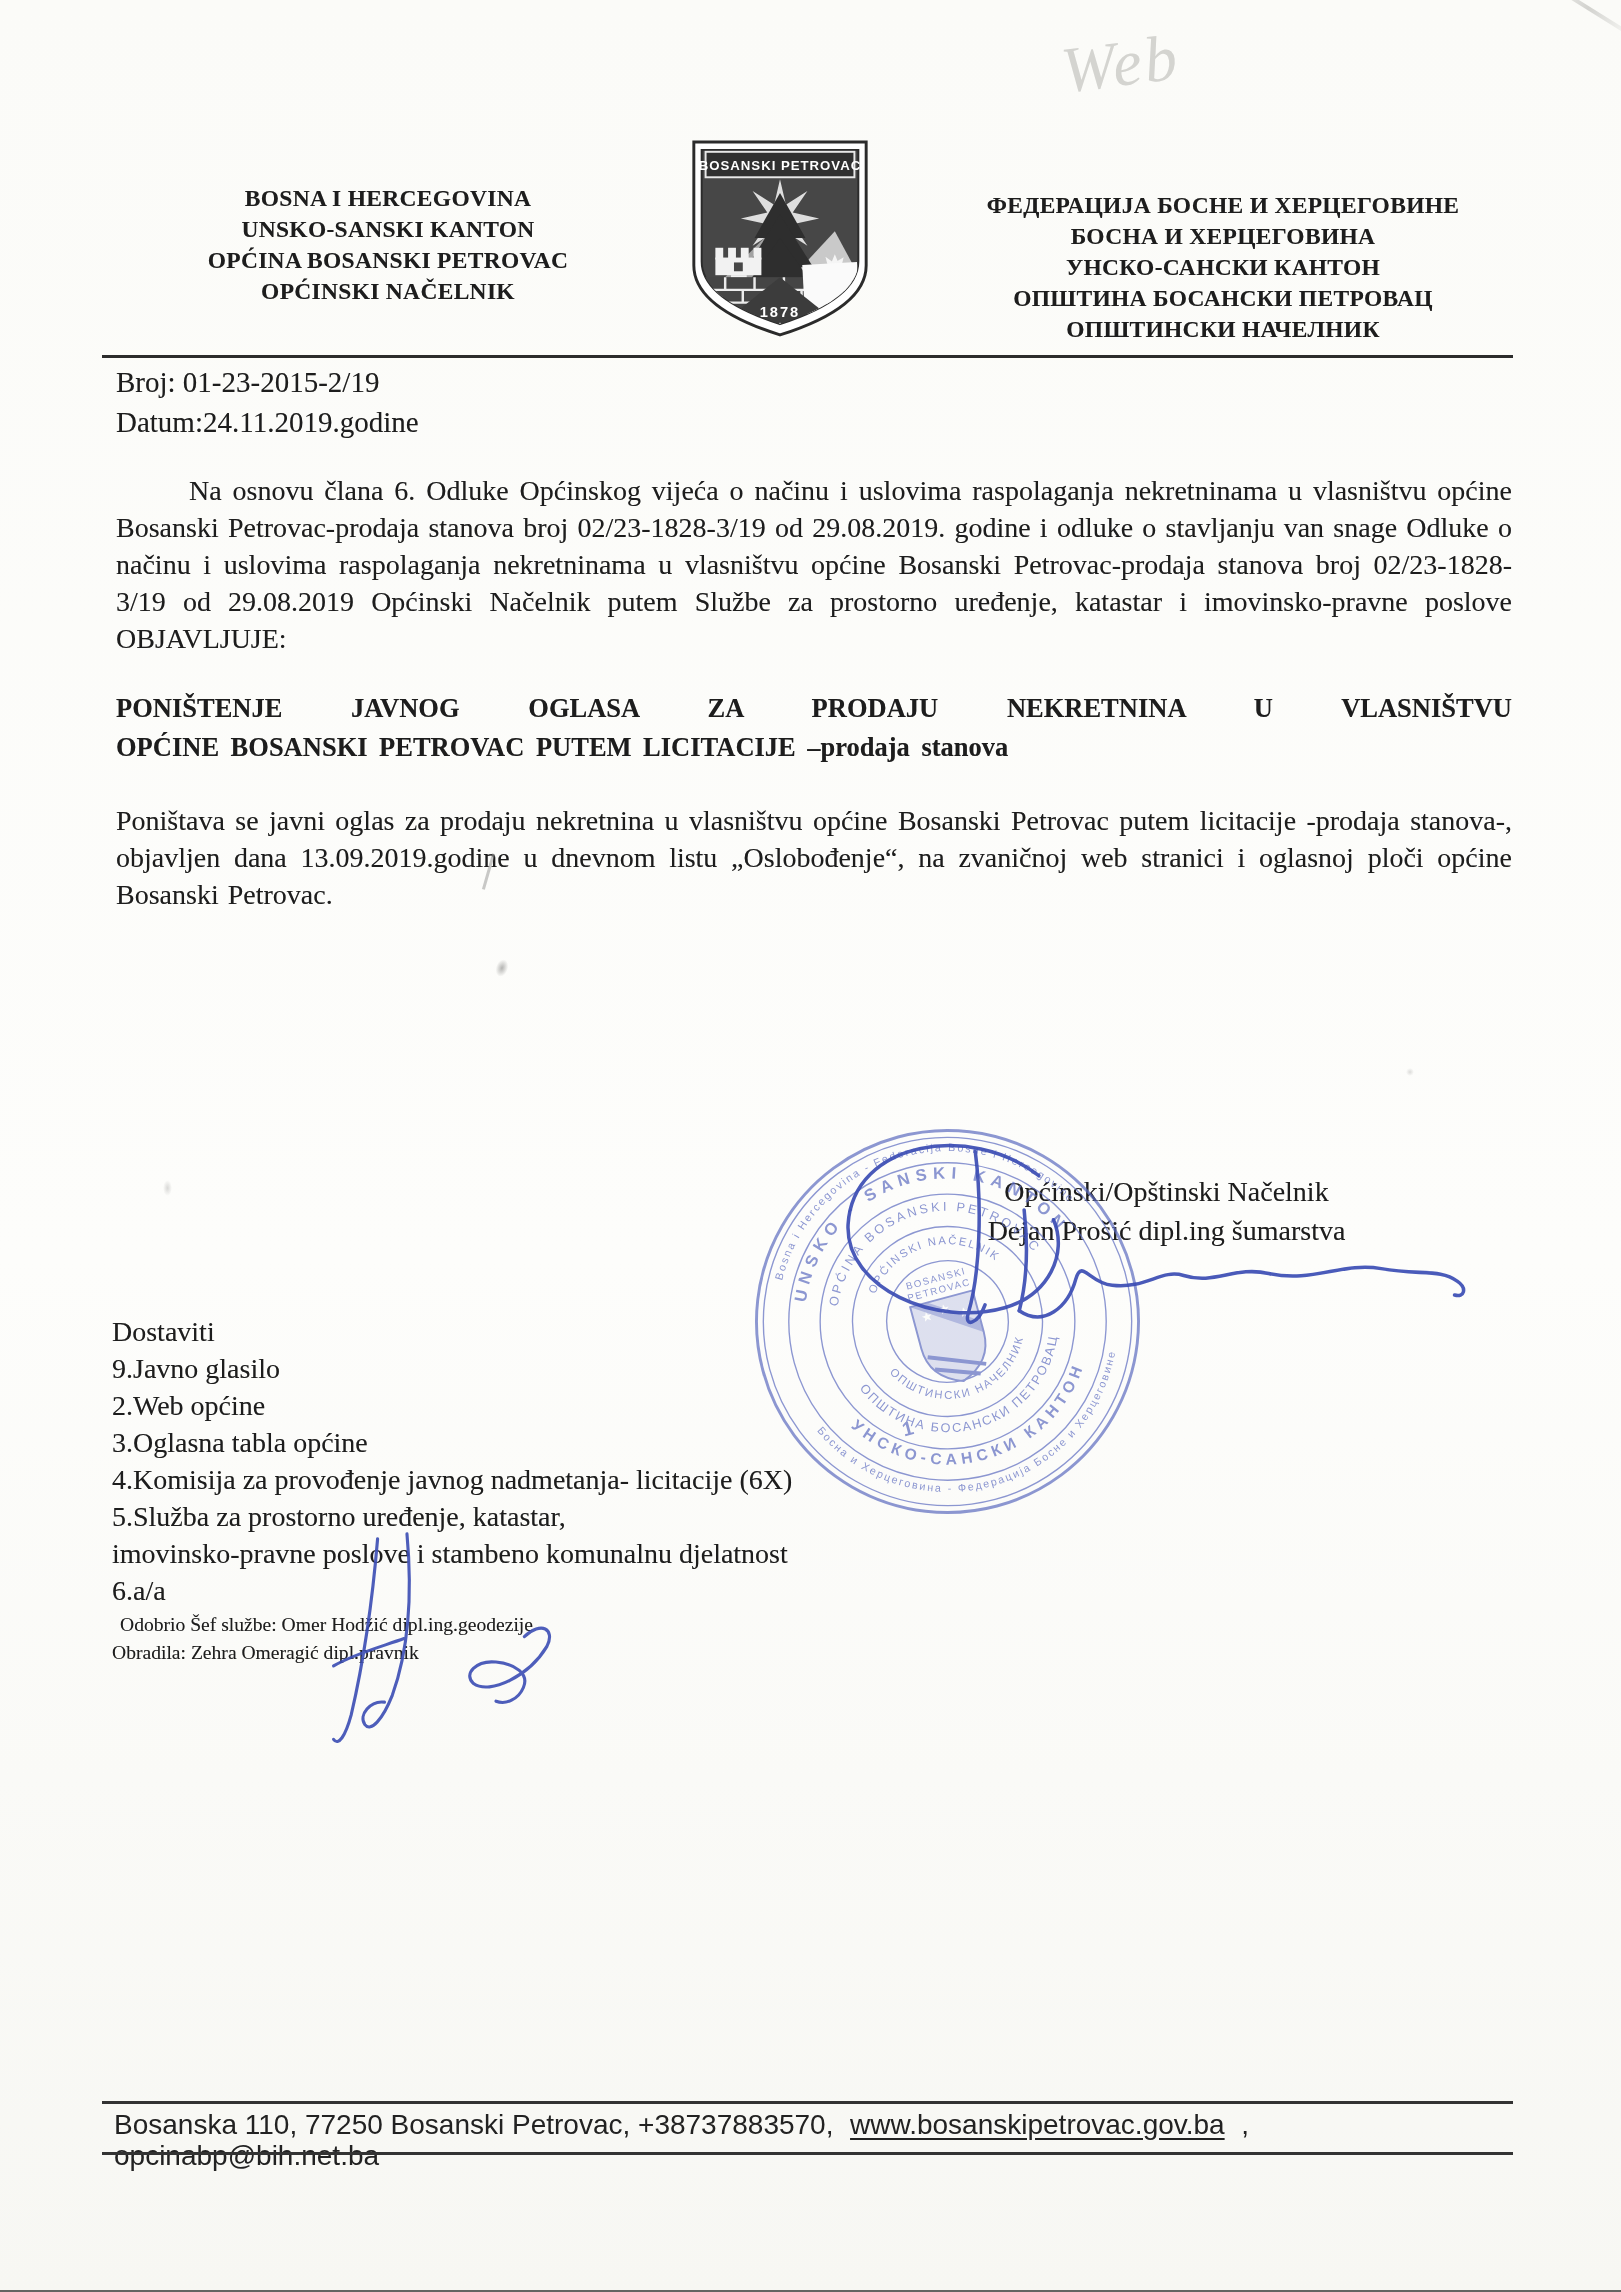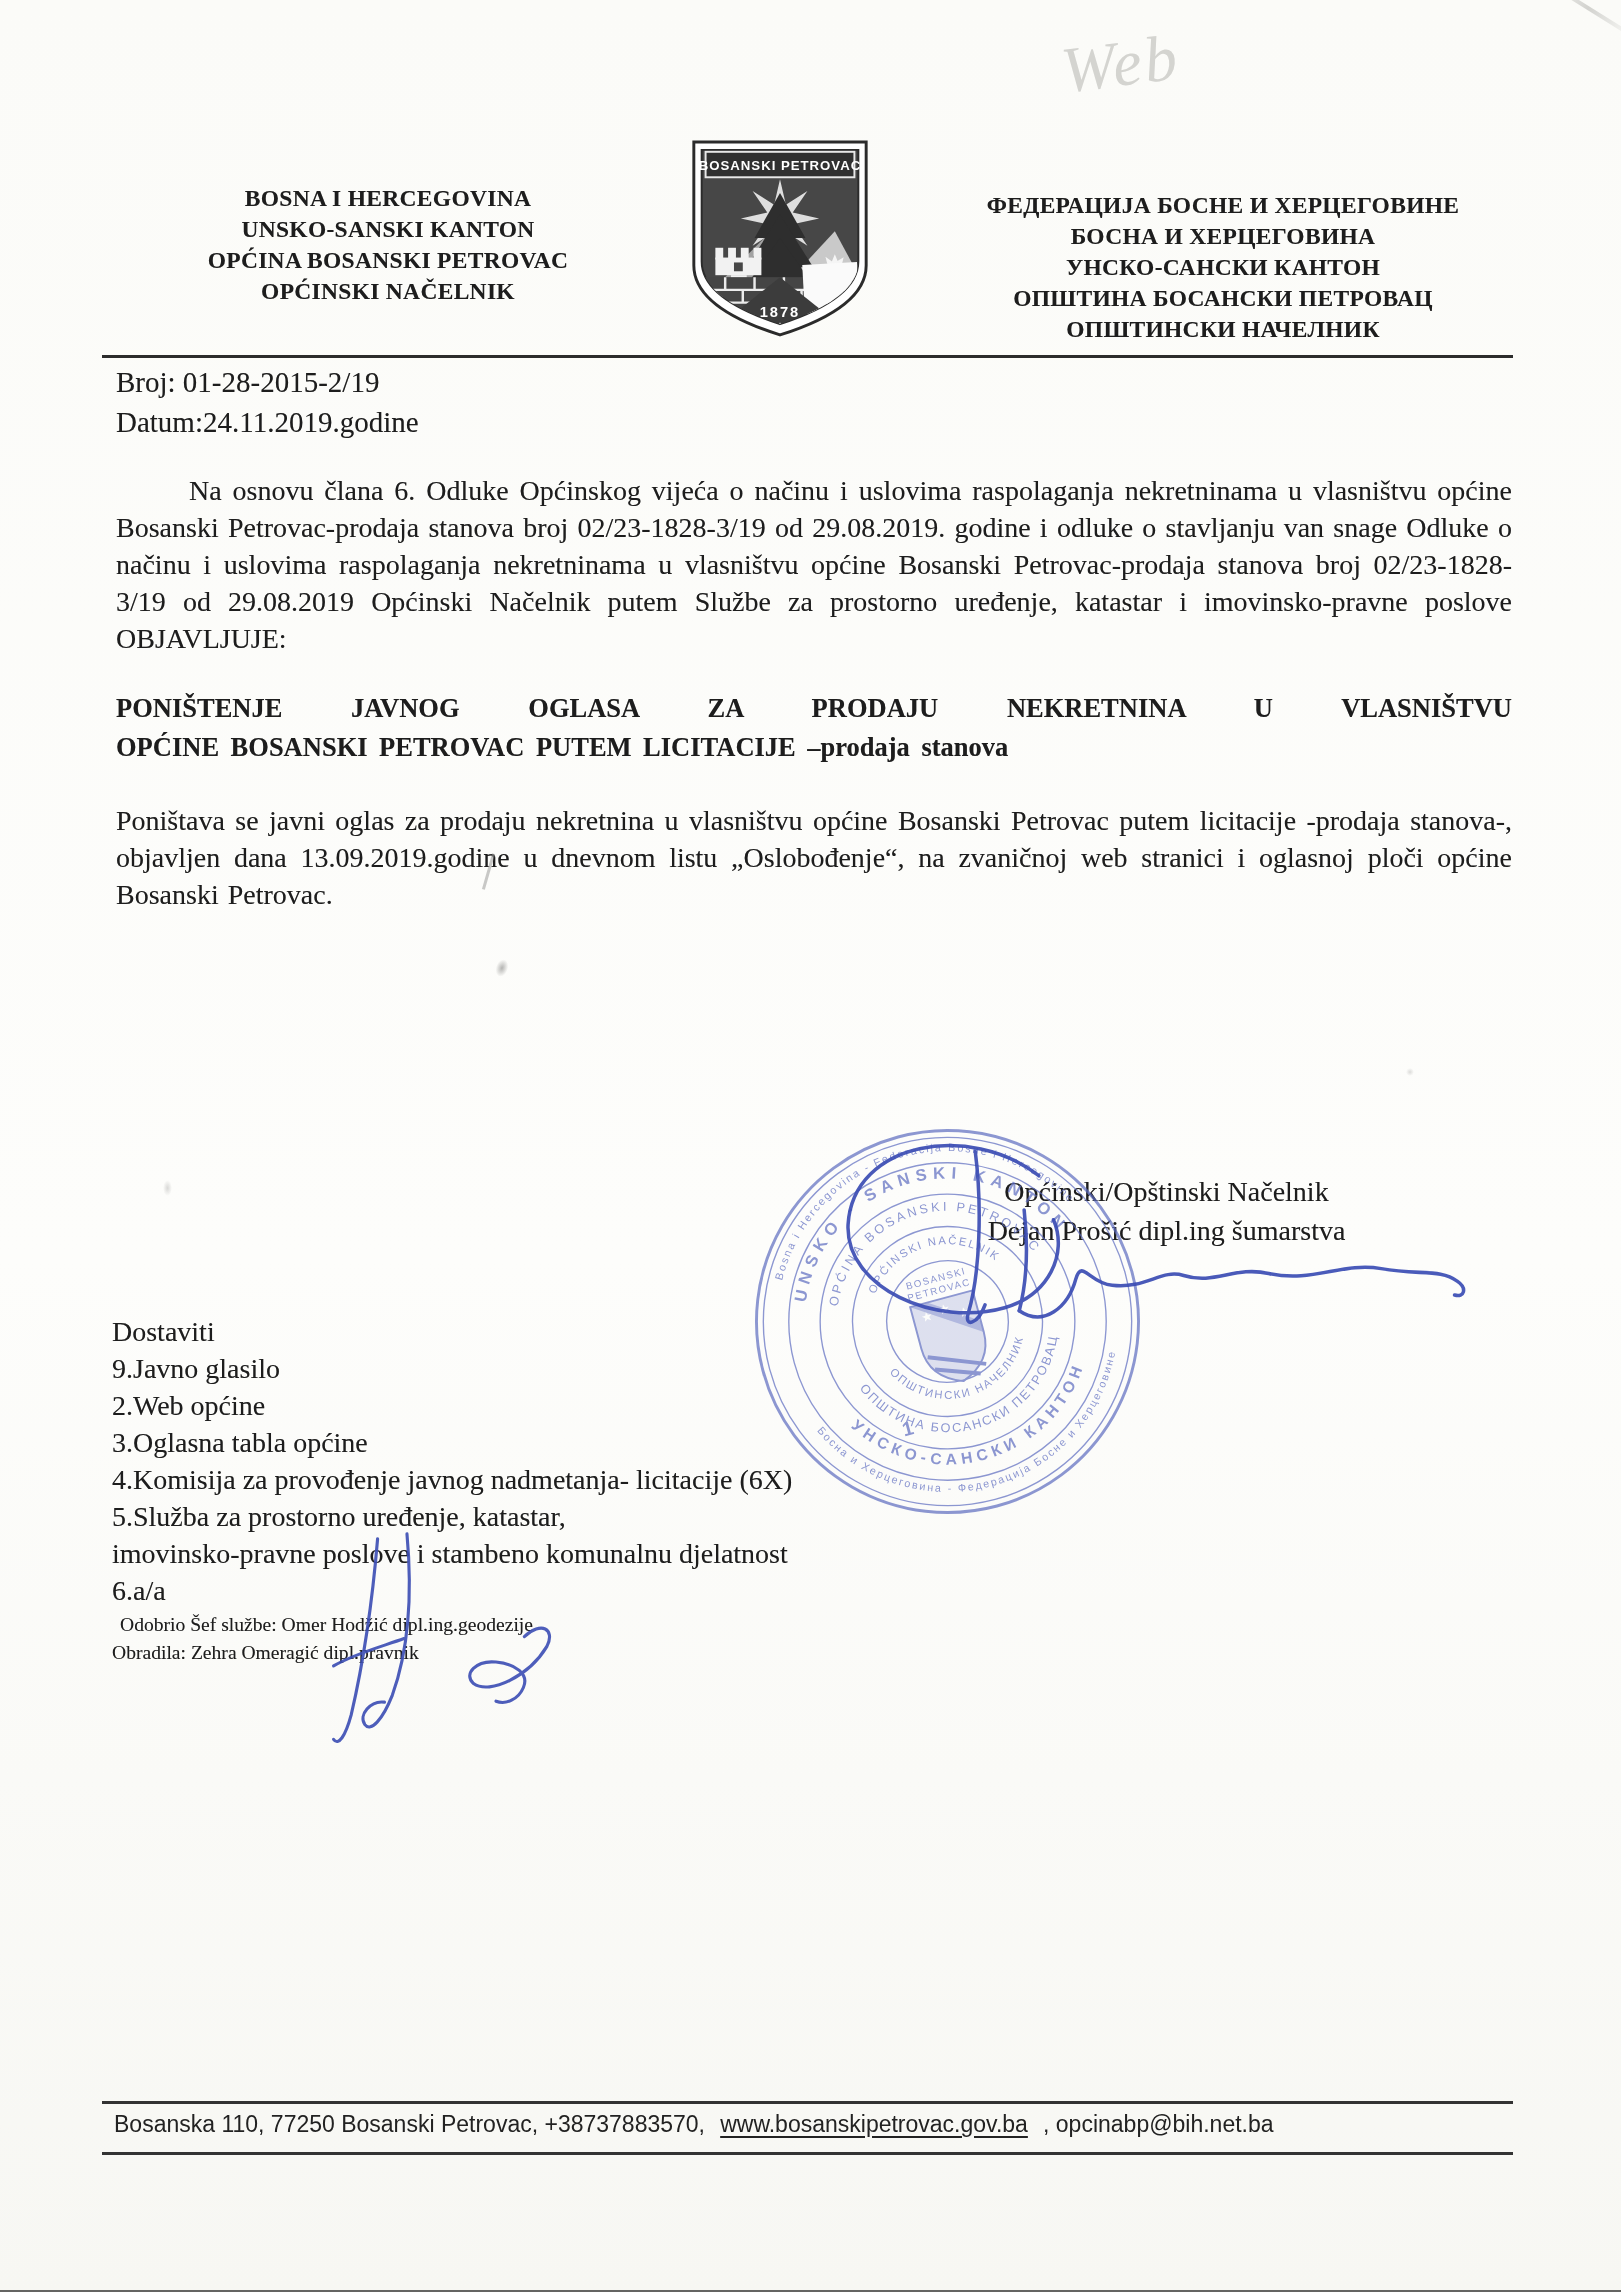--- a/index.html
+++ b/index.html
@@ -45,21 +45,21 @@
   .distribution{left:112px;top:1313px;font-size:28px;line-height:37px;}
   .small-line{font-size:19.6px;line-height:27.4px;}
   .approved{left:120px;top:1611px;}
   .prepared{left:112px;top:1639px;}
 
   .footer-rule-top{left:102px;top:2101px;width:1411px;background:#333;}
   .footer-rule-bottom{left:102px;top:2152px;width:1411px;background:#333;}
   .footer-text{
     left:114px;top:2109px;width:1402px;
     font-family:"Liberation Sans","DejaVu Sans",sans-serif;
-    font-size:23px;line-height:31px;color:#222;
+    font-size:28px;line-height:31px;color:#222;
   }
   .footer-url{text-decoration:underline;text-underline-offset:3.9px;margin:0 8.8px;}
 
   
   .scan-bottom-edge{left:0;bottom:0;width:100%;height:2.9px;background:#4a4a48;opacity:.85;}
   .speck{background:radial-gradient(ellipse at center,rgba(120,120,118,.55),rgba(120,120,118,0) 70%);border-radius:50%;}
   .speck1{left:496px;top:959px;width:11.8px;height:17.6px;transform:rotate(18deg);}
   .speck2{left:163px;top:1180px;width:8.8px;height:15.7px;opacity:.5;}
   .speck3{left:1406px;top:1068px;width:7.8px;height:7.8px;opacity:.45;}
   .pen-slash{left:487px;top:853px;width:2.9px;height:37px;background:#9d9d9a;opacity:.55;transform:rotate(16deg);}
@@ -150,21 +150,21 @@
     <div class="hdr-line">ФЕДЕРАЦИЈА БОСНЕ И ХЕРЦЕГОВИНЕ</div>
     <div class="hdr-line">БОСНА И ХЕРЦЕГОВИНА</div>
     <div class="hdr-line">УНСКО-САНСКИ КАНТОН</div>
     <div class="hdr-line">ОПШТИНА БОСАНСКИ ПЕТРОВАЦ</div>
     <div class="hdr-line">ОПШТИНСКИ НАЧЕЛНИК</div>
   </div>
 
   <div class="abs rule rule-header"></div>
 
   <div class="abs reference doc-text">
-    <div>Broj: 01-28-2015-2/19</div>
+    <div>Broj: 01-23-2015-2/19</div>
     <div>Datum:24.11.2019.godine</div>
   </div>
 
   <div class="abs para para-intro doc-text">Na osnovu člana 6. Odluke Općinskog vijeća o načinu i uslovima raspolaganja nekretninama u vlasništvu općine Bosanski Petrovac-prodaja stanova broj 02/23-1828-3/19 od 29.08.2019. godine i odluke o stavljanju van snage Odluke o načinu i uslovima raspolaganja nekretninama u vlasništvu općine Bosanski Petrovac-prodaja stanova broj 02/23-1828-3/19 od 29.08.2019 Općinski Načelnik putem Službe za prostorno uređenje, katastar i imovinsko-pravne poslove  OBJAVLJUJE:</div>
 
   <div class="abs heading doc-text">
     <div class="just">PONIŠTENJE JAVNOG OGLASA ZA PRODAJU NEKRETNINA U VLASNIŠTVU</div>
     <div>OPĆINE BOSANSKI PETROVAC PUTEM LICITACIJE –prodaja stanova</div>
   </div>
 

